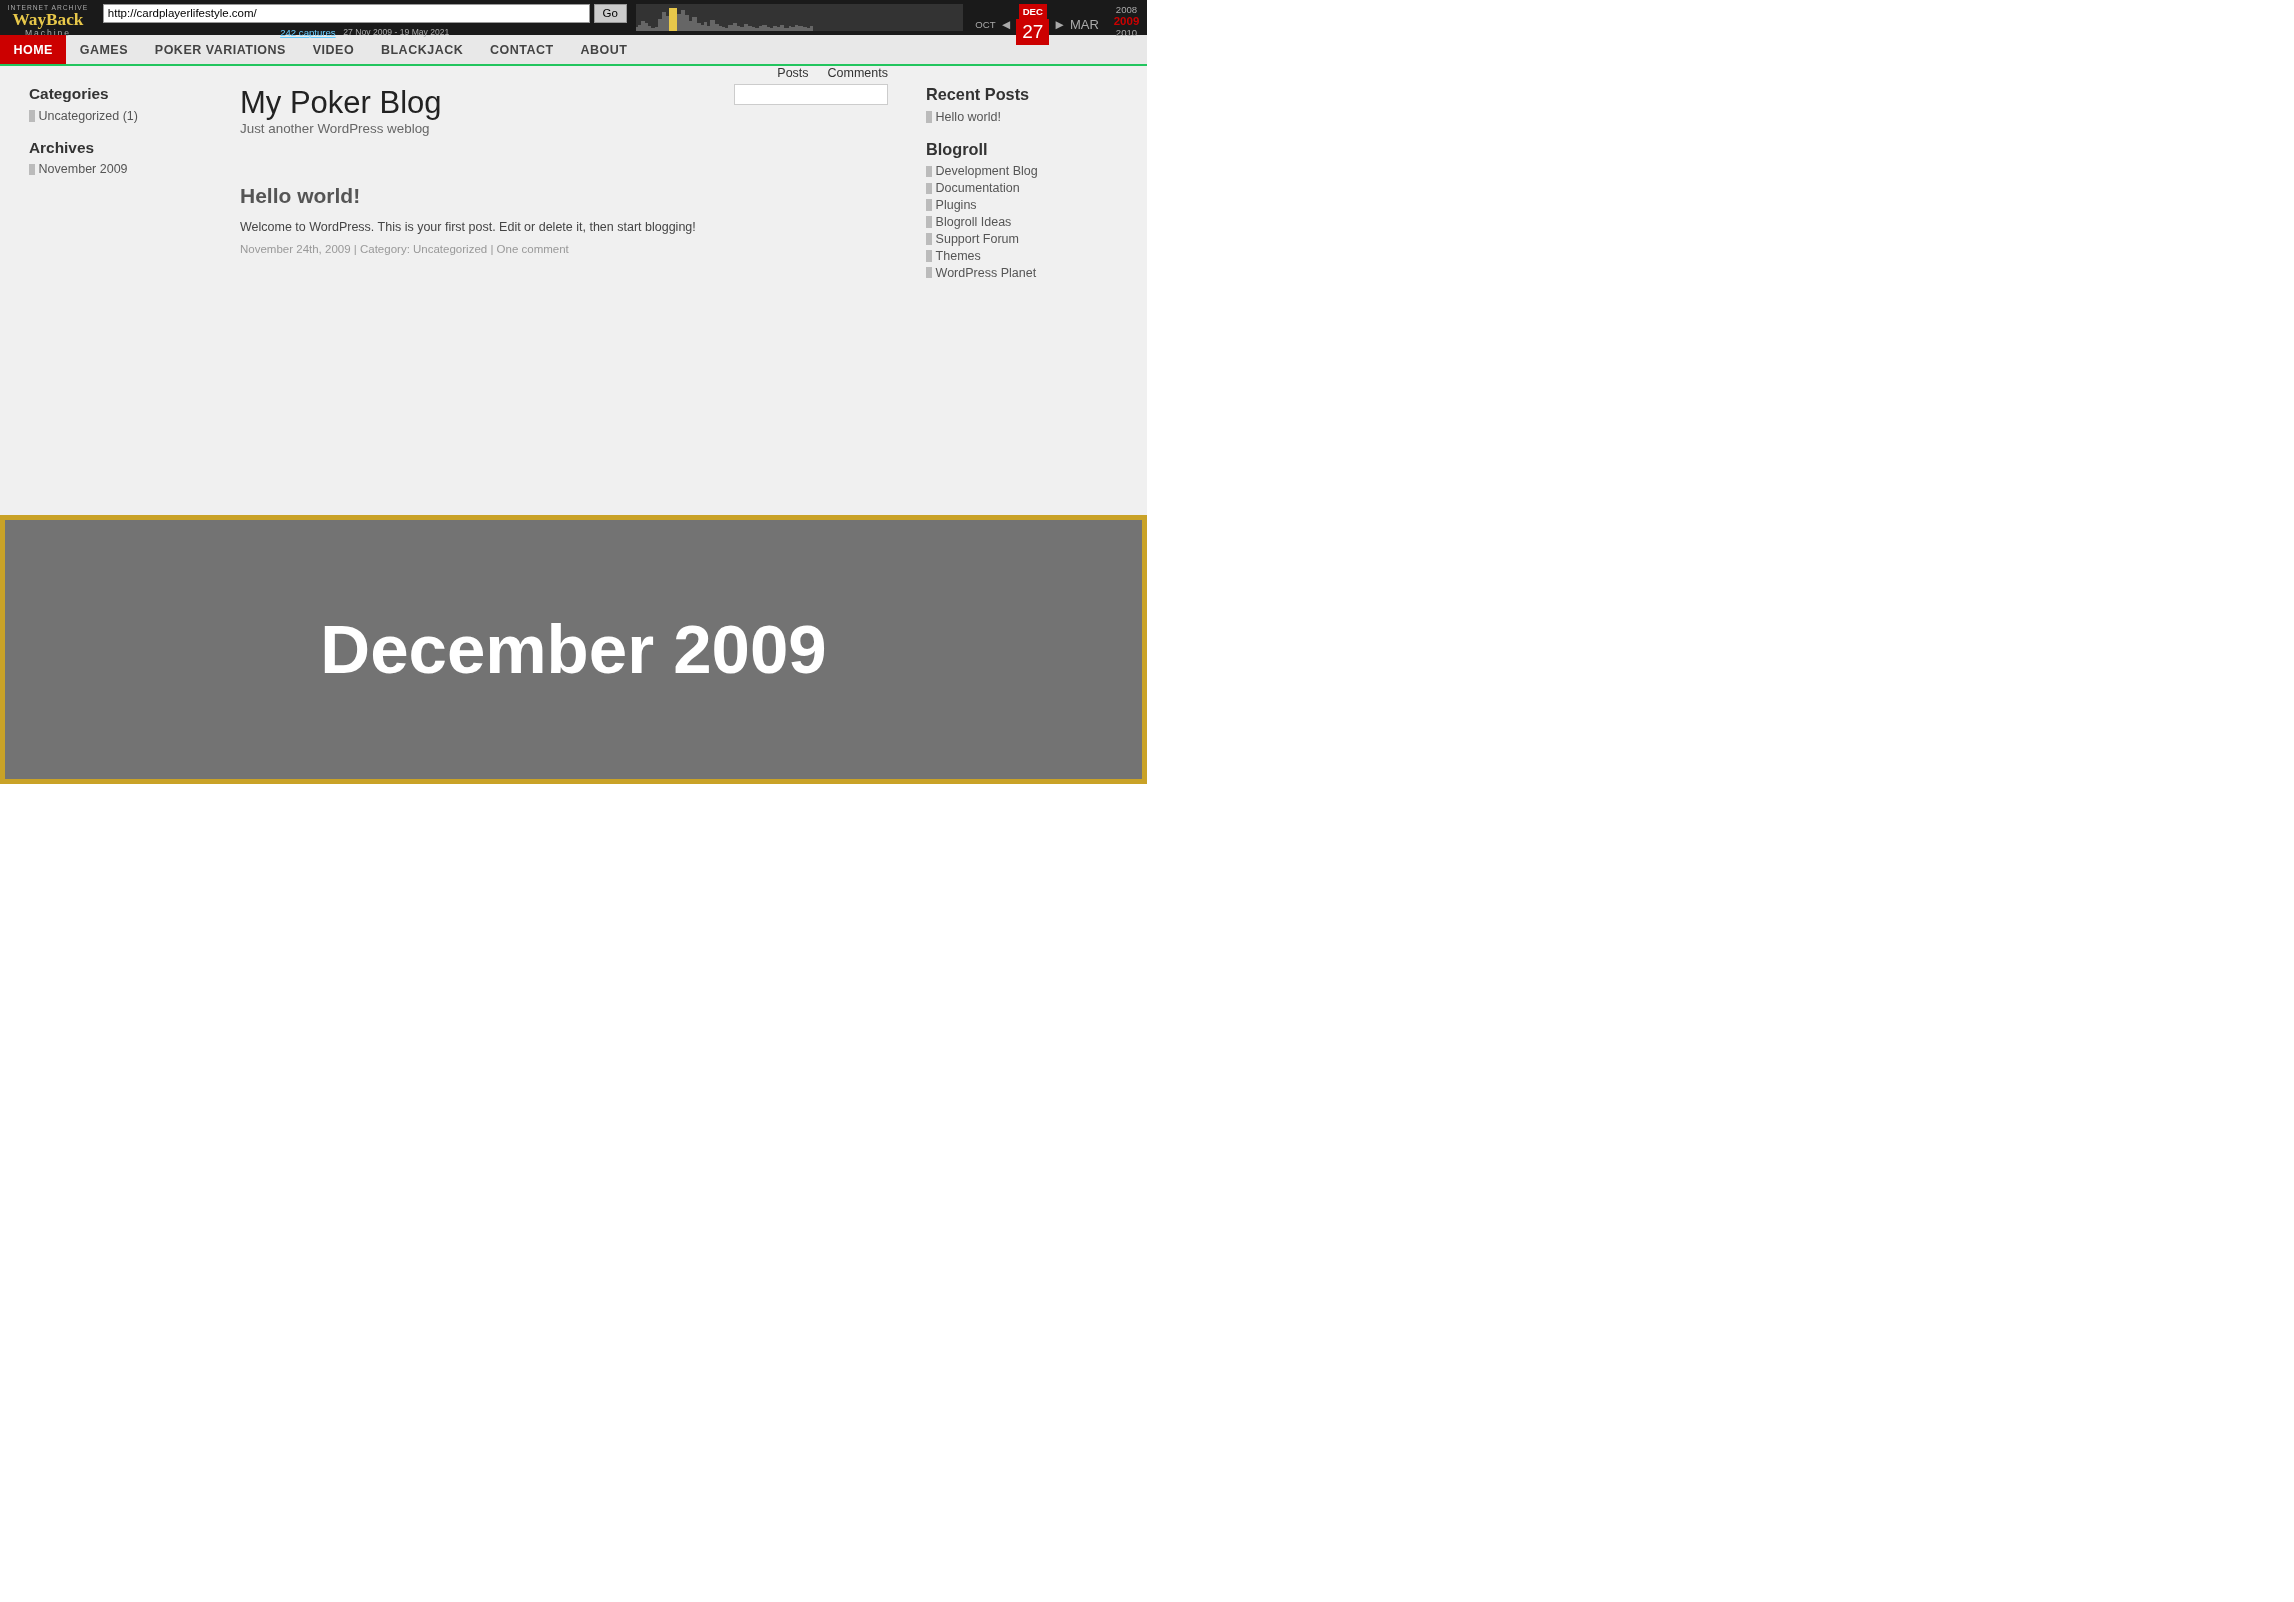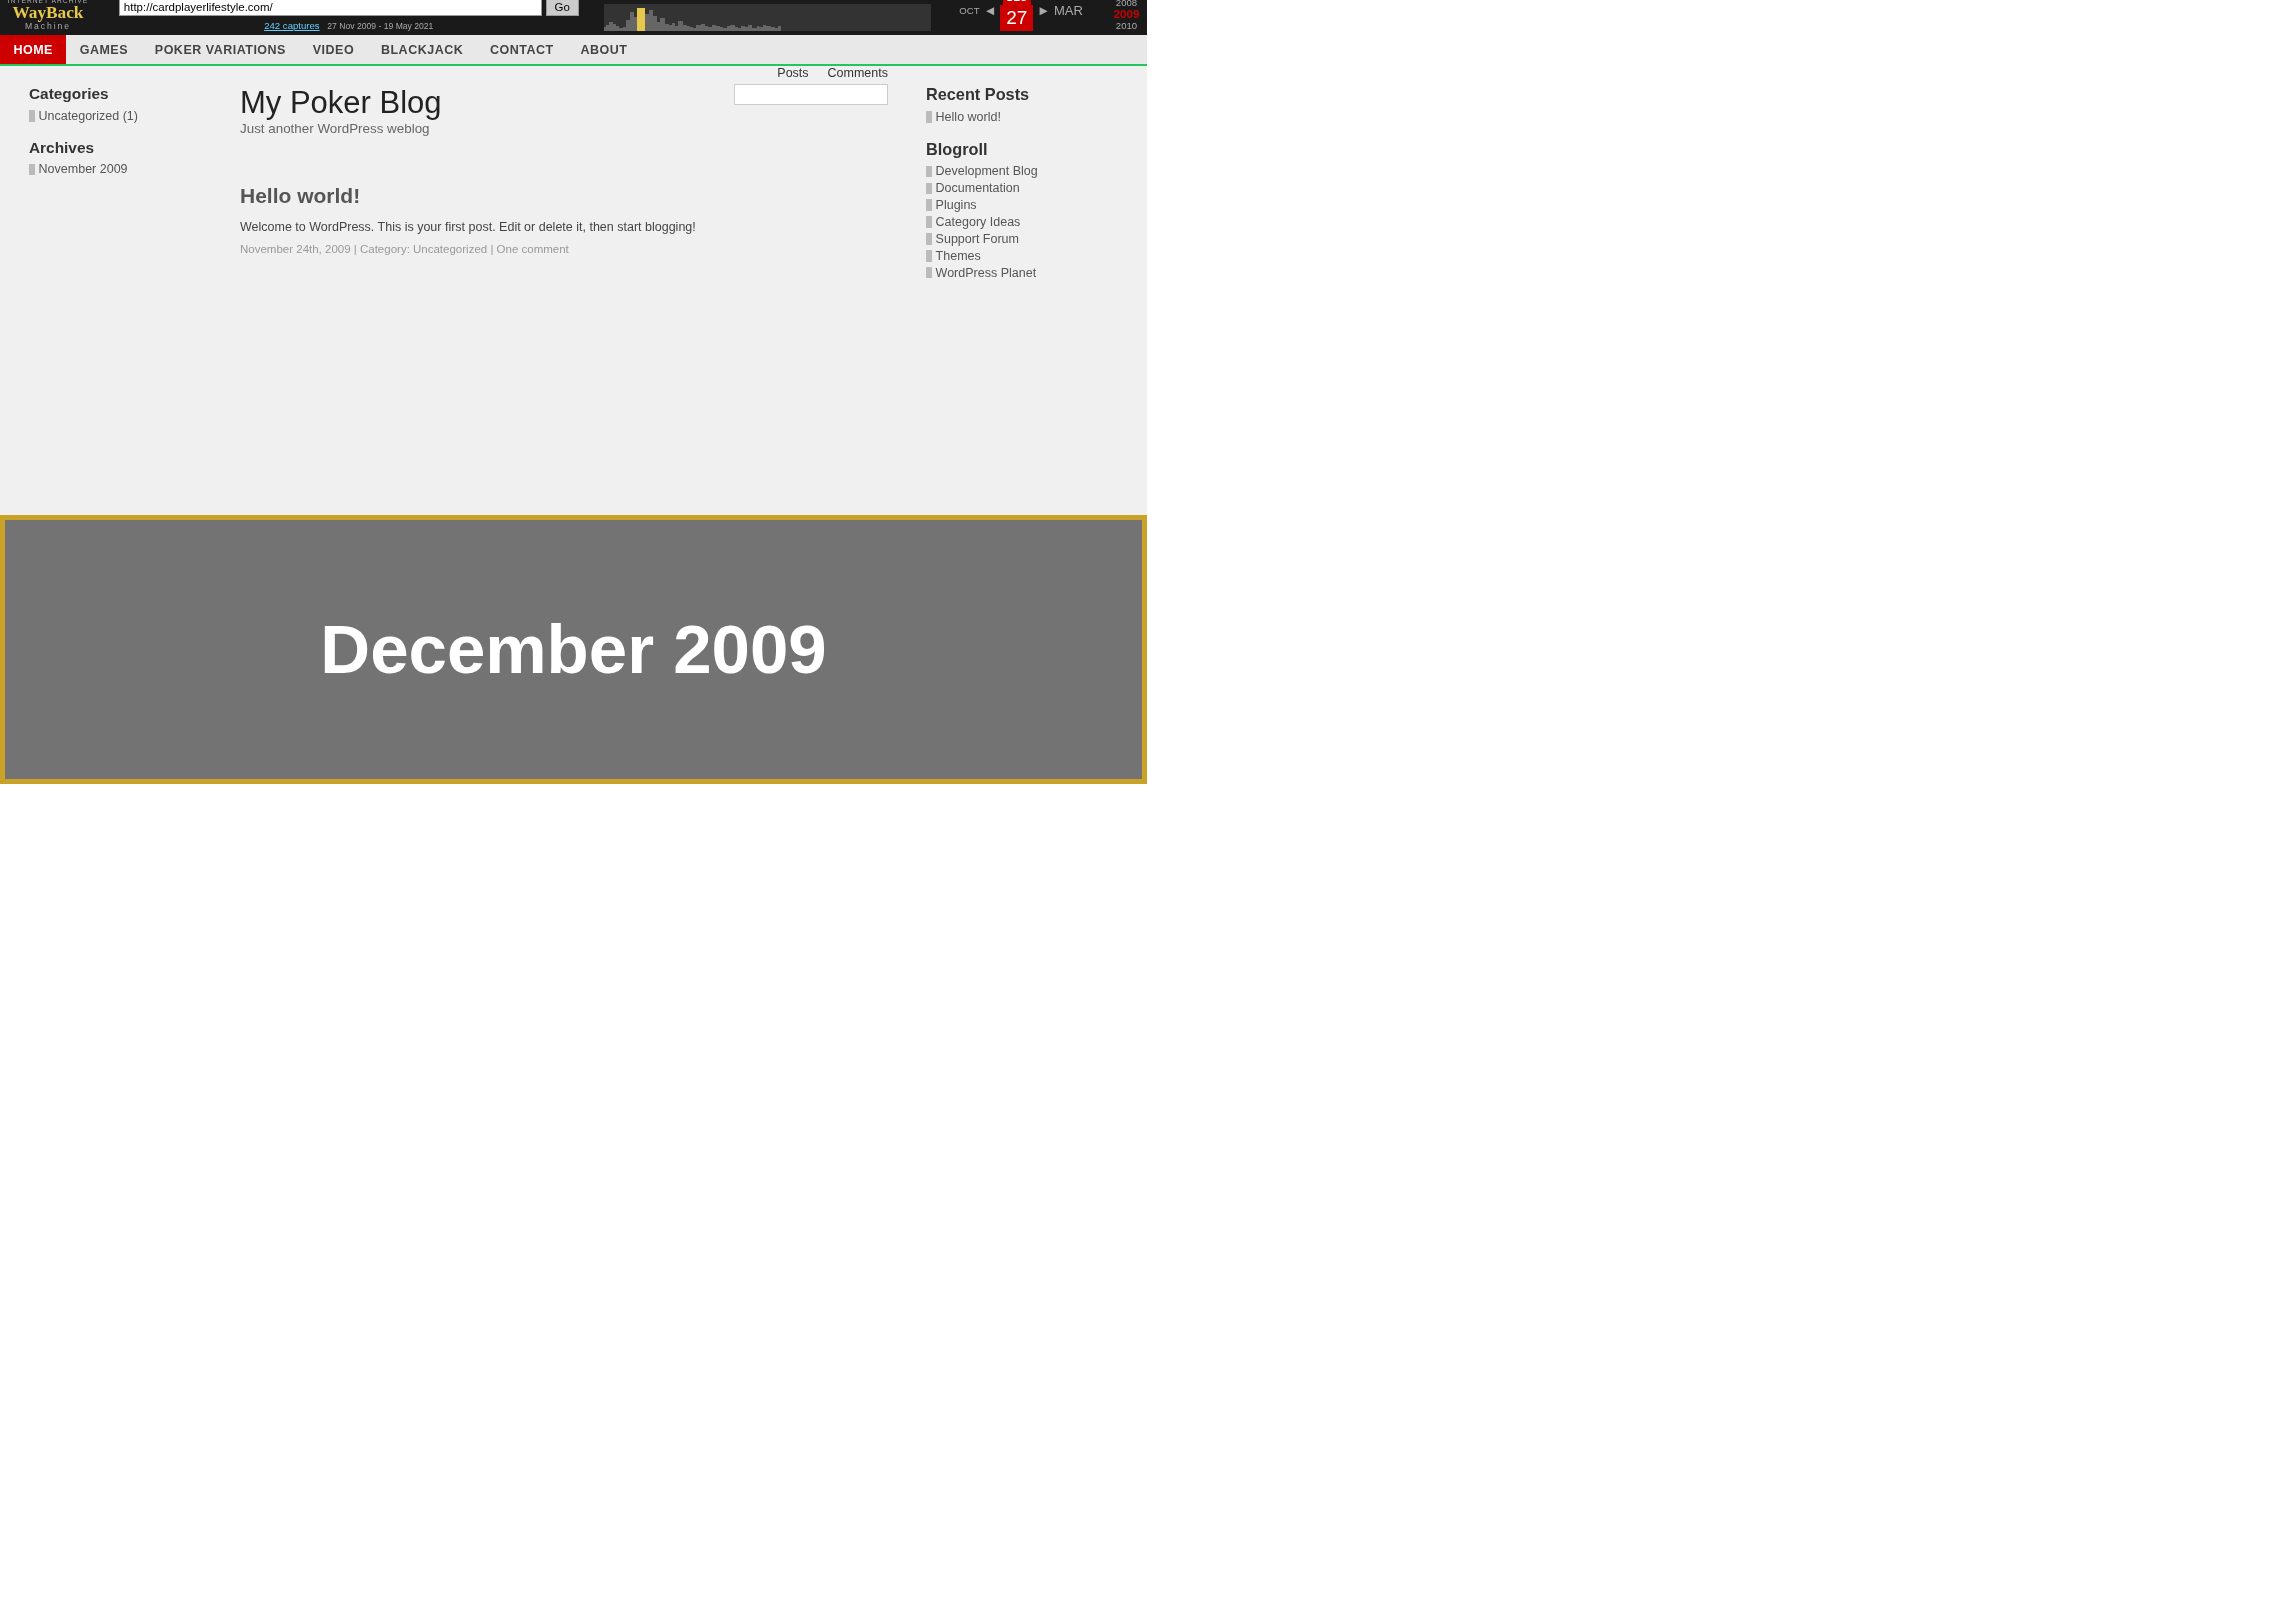--- a/index.html
+++ b/index.html
@@ -4,22 +4,22 @@
   <style>
     * { margin: 0; padding: 0; box-sizing: border-box; }
     body { font-family: Arial, sans-serif; background: #fff; width: 1147px; }
 
     
     #wayback-bar {
       background: #1a1a1a;
       color: #fff;
       padding: 3.8px 7.7px;
       display: flex;
-      align-items: flex-end;
-      gap: 25px;
+      align-items: flex-start;
+      gap: 9px;
       height: 35px;
     }
     #wayback-logo {
       display: flex;
       flex-direction: column;
       align-items: center;
       margin-right: 5.8px;
     }
     #wayback-logo .internet-archive-text {
       font-size: 6.7px;
@@ -485,21 +485,21 @@
       <div class="right-item-link">
         <span class="right-bullet"></span>
         <span>Documentation</span>
       </div>
       <div class="right-item-link">
         <span class="right-bullet"></span>
         <span>Plugins</span>
       </div>
       <div class="right-item-link">
         <span class="right-bullet"></span>
-        <span>Category Ideas</span>
+        <span>Blogroll Ideas</span>
       </div>
       <div class="right-item-link">
         <span class="right-bullet"></span>
         <span>Support Forum</span>
       </div>
       <div class="right-item-link">
         <span class="right-bullet"></span>
         <span>Themes</span>
       </div>
       <div class="right-item-link">

